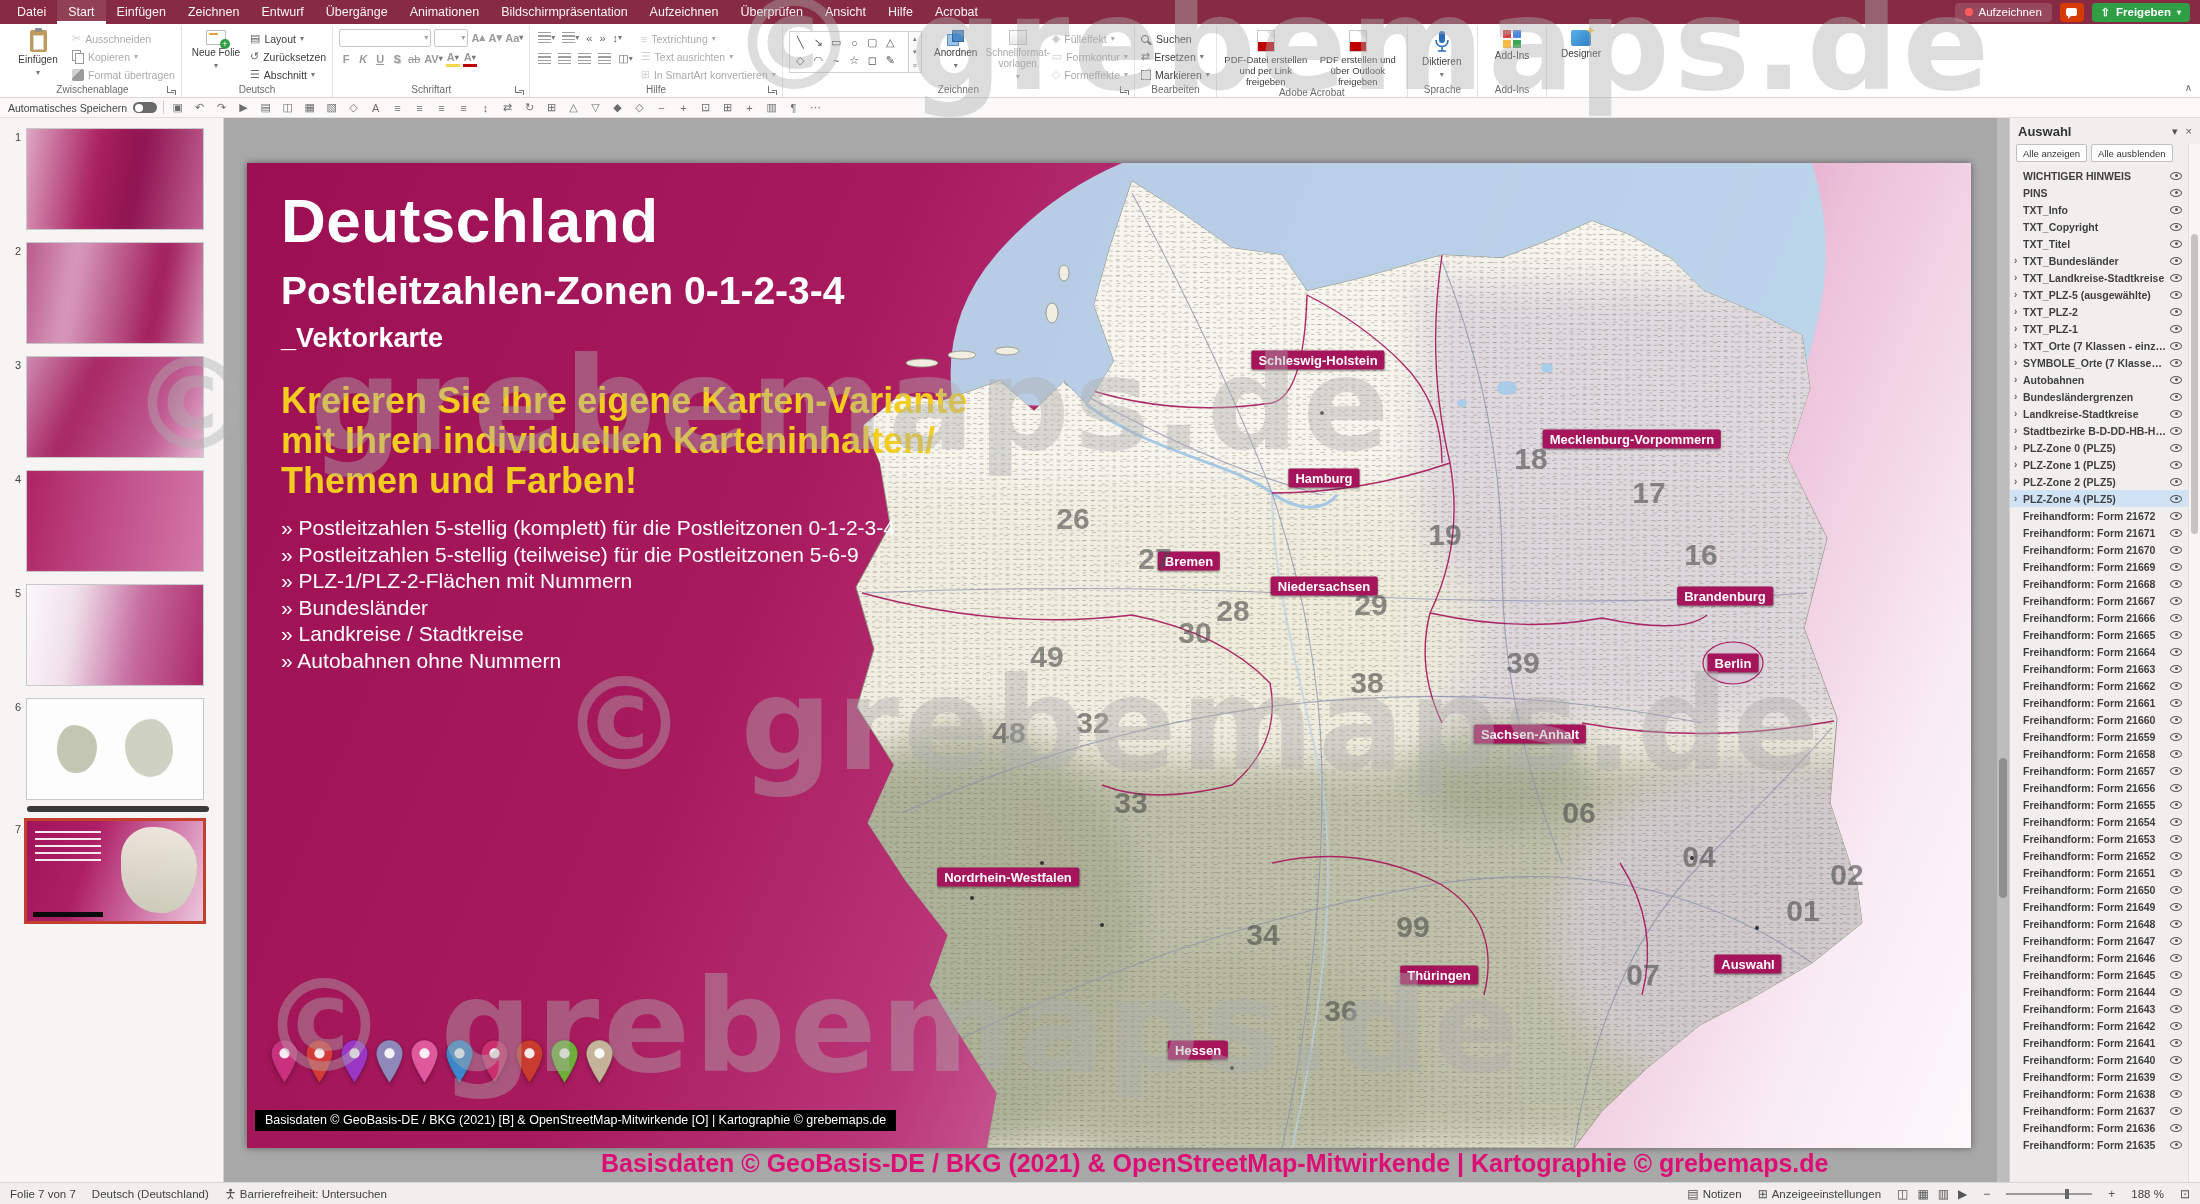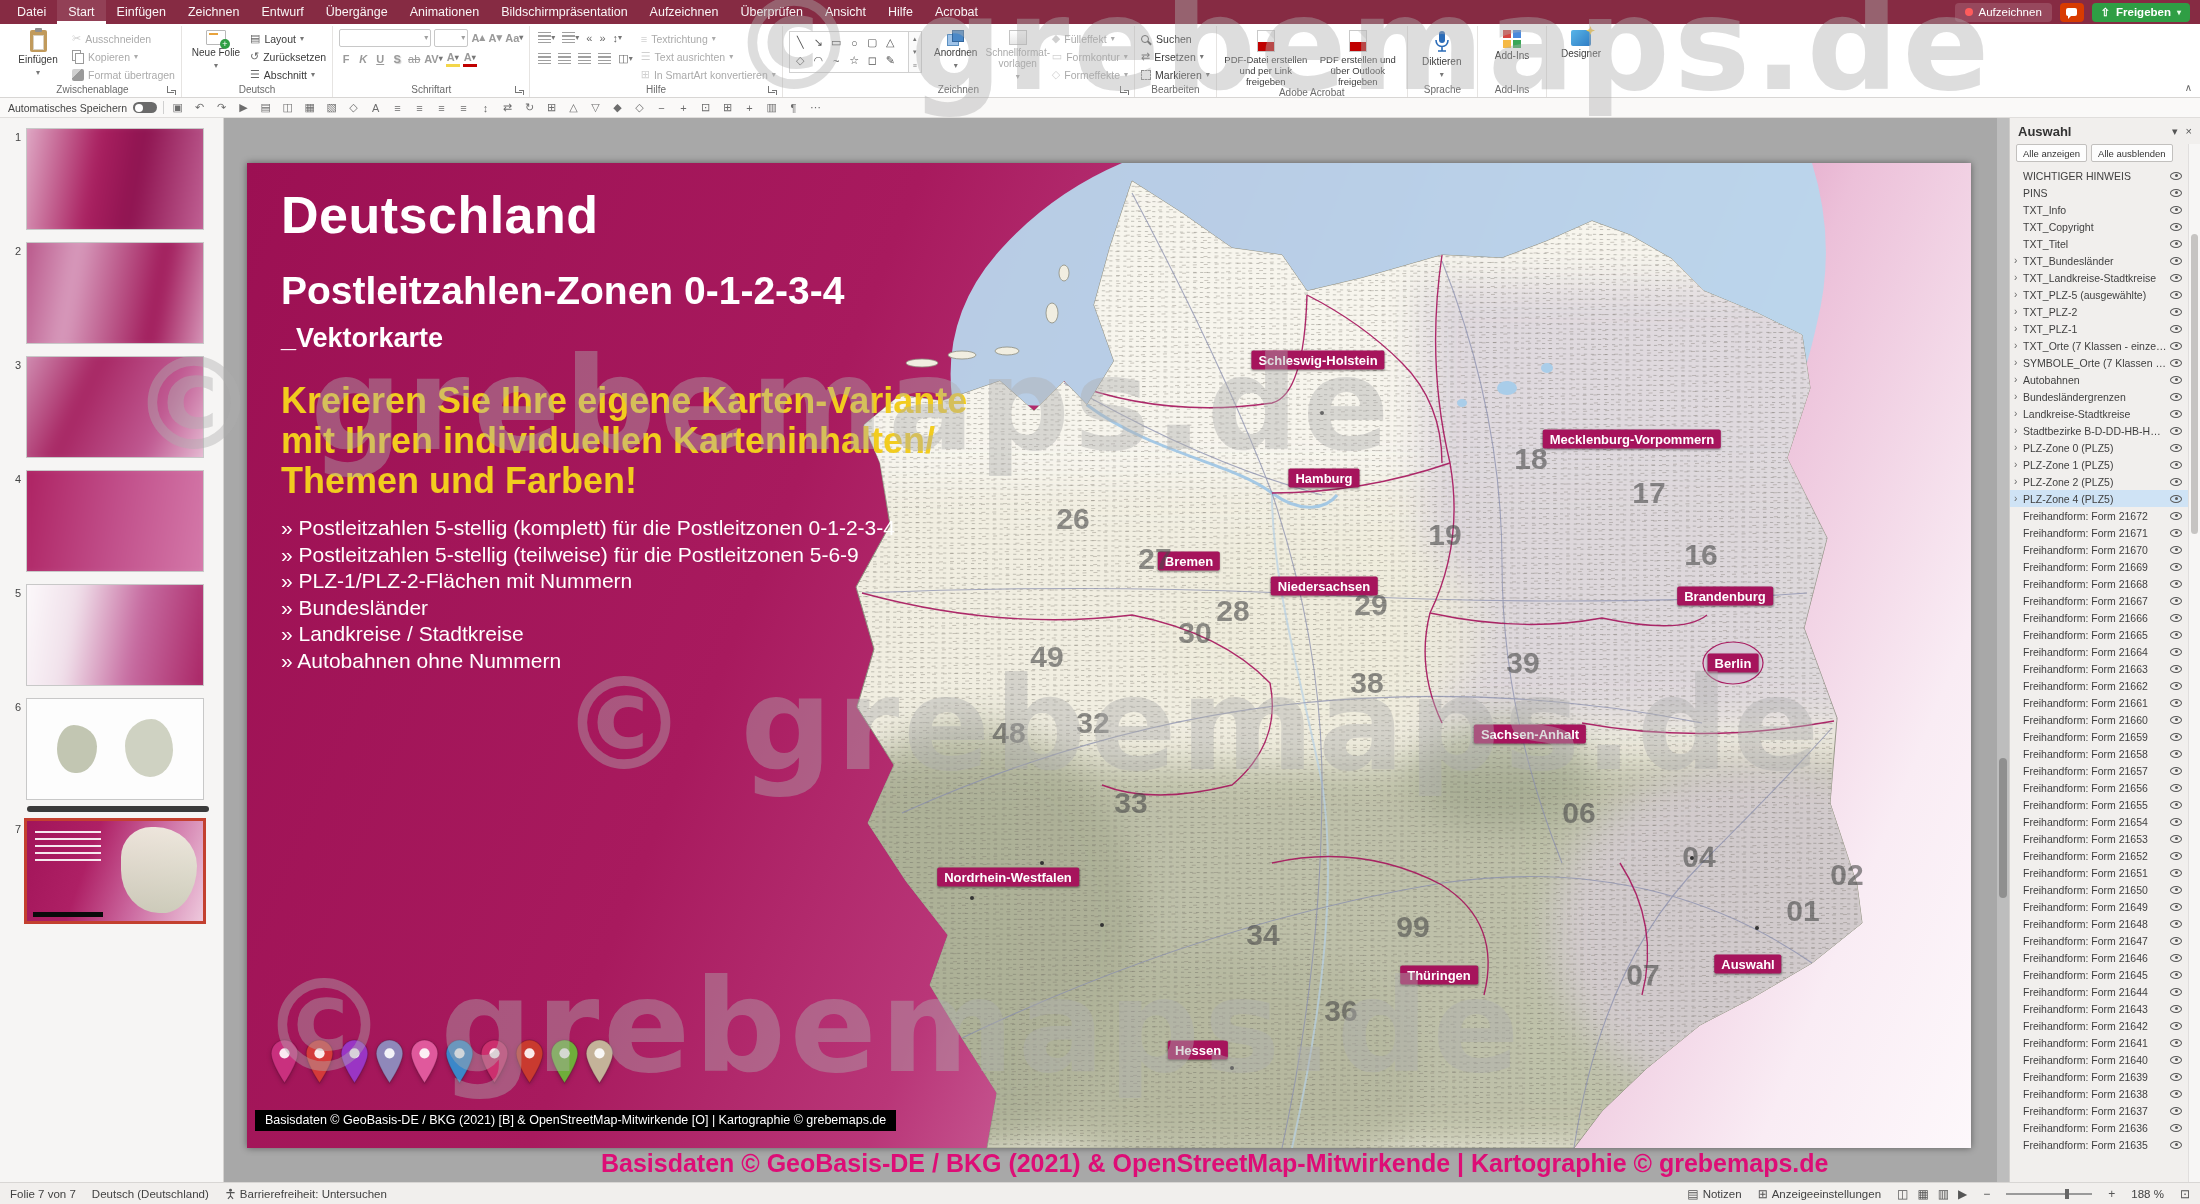--- a/index.html
+++ b/index.html
@@ -112,21 +112,21 @@
   .media-bar{height:6px;background:#3a3a3a;margin:0 14px 2px 27px;border-radius:3px;}
 
   .canvas{flex:1;background:#a8a8a8;position:relative;overflow:hidden;}
   .vscroll{position:absolute;right:0;top:0;bottom:0;width:12px;background:#bdbdbd;}
   .vthumb{position:absolute;left:2px;right:2px;top:640px;height:140px;background:#8f8f8f;border-radius:4px;}
   .canvas-credit{position:absolute;left:50%;bottom:4px;transform:translateX(-42%);font-size:25px;font-weight:bold;color:#dd0d76;white-space:nowrap;}
 
   
   .slide{position:absolute;left:23px;top:45px;width:1724px;height:985px;overflow:hidden;box-shadow:0 0 7px rgba(0,0,0,.45);
     background:linear-gradient(112deg,#9c1053 0%,#a81a5e 32%,#b93678 48%,#d479ab 62%,#ecc0d9 76%,#f9ecf4 90%,#fdf8fb 100%);}
-  .s-title{position:absolute;left:34px;top:22px;font-size:52px;font-weight:bold;color:#fff;letter-spacing:.5px;}
+  .s-title{position:absolute;left:34px;top:22px;font-size:62px;font-weight:bold;color:#fff;letter-spacing:.5px;}
   .s-sub{position:absolute;left:34px;top:106px;font-size:39px;font-weight:bold;color:#fff;}
   .s-sub2{position:absolute;left:34px;top:160px;font-size:27px;font-weight:bold;color:#fff;}
   .s-promo{position:absolute;left:34px;top:218px;}
   .promo-line{font-size:36px;line-height:40px;font-weight:bold;color:var(--yellow,#f2cc1e);}
   .s-features{position:absolute;left:34px;top:352px;}
   .feat{font-size:21px;line-height:26.5px;color:#fff;}
   .pins{position:absolute;left:22px;top:876px;display:flex;gap:4px;}
   .pin{width:31px;height:45px;filter:drop-shadow(0 2px 2px rgba(0,0,0,.25));}
   .s-credit{position:absolute;left:8px;top:947px;height:21px;background:#000;color:#fff;font-size:12.5px;line-height:21px;padding:0 10px;white-space:nowrap;}
   .map{position:absolute;left:555px;top:0;width:1169px;height:985px;}
@@ -134,21 +134,21 @@
   .state-badge{position:absolute;transform:translate(-50%,-50%);background:var(--magenta,#a6145c);color:#fff;font-size:13px;font-weight:bold;padding:2px 7px;white-space:nowrap;border-radius:2px;box-shadow:0 1px 2px rgba(0,0,0,.35);}
   .zone-num{position:absolute;transform:translate(-50%,-50%);font-size:30px;font-weight:bold;color:#4a4a4a;opacity:.6;}
 
   
   .pane{width:191px;background:#f1efed;border-left:1px solid #cfcdcb;position:relative;display:flex;flex-direction:column;overflow:hidden;}
   .pane-head{height:26px;display:flex;align-items:center;padding:0 8px;gap:8px;}
   .pane-title{font-weight:bold;font-size:13px;flex:1;color:#333;}
   .pane-ic{font-size:11px;color:#555;}
   .pane-btns{display:flex;gap:4px;padding:0 6px 5px;}
   .pbtn{font-size:9.5px;height:18px;border:1px solid #c2c0be;background:#fdfdfd;border-radius:2px;padding:0 6px;color:#333;}
-  .sp-list{flex:1;padding-right:0;overflow:hidden;}
+  .sp-list{flex:1;padding-right:0;overflow:hidden;font-weight:bold;}
   .sp-row{height:17px;display:flex;align-items:center;font-size:10.5px;color:#3f3f3f;padding-left:4px;}
   .sp-row.selected{background:#cfe3f5;}
   .sp-chev{width:9px;font-size:10px;color:#666;flex:none;}
   .sp-label{flex:1;white-space:nowrap;overflow:hidden;text-overflow:ellipsis;padding-right:2px;}
   .sp-icons{display:flex;gap:6px;align-items:center;padding-right:4px;flex:none;}
   .ico-eye{width:12px;height:8px;border:1px solid #5a5a5a;border-radius:50%/50%;position:relative;display:inline-block;}
   .ico-eye::after{content:'';position:absolute;left:3.5px;top:1.5px;width:3px;height:3px;border-radius:50%;background:#5a5a5a;}
   .ico-lock{width:8px;height:7px;background:#6a6a6a;border-radius:1px;position:relative;display:inline-block;margin-top:3px;}
   .ico-lock::before{content:'';position:absolute;left:1px;top:-4px;width:4px;height:4px;border:1.2px solid #6a6a6a;border-bottom:none;border-radius:3px 3px 0 0;}
   .pscroll{position:absolute;right:0;top:26px;bottom:0;width:12px;background:#f7f6f5;border-left:1px solid #e0dedd;}

